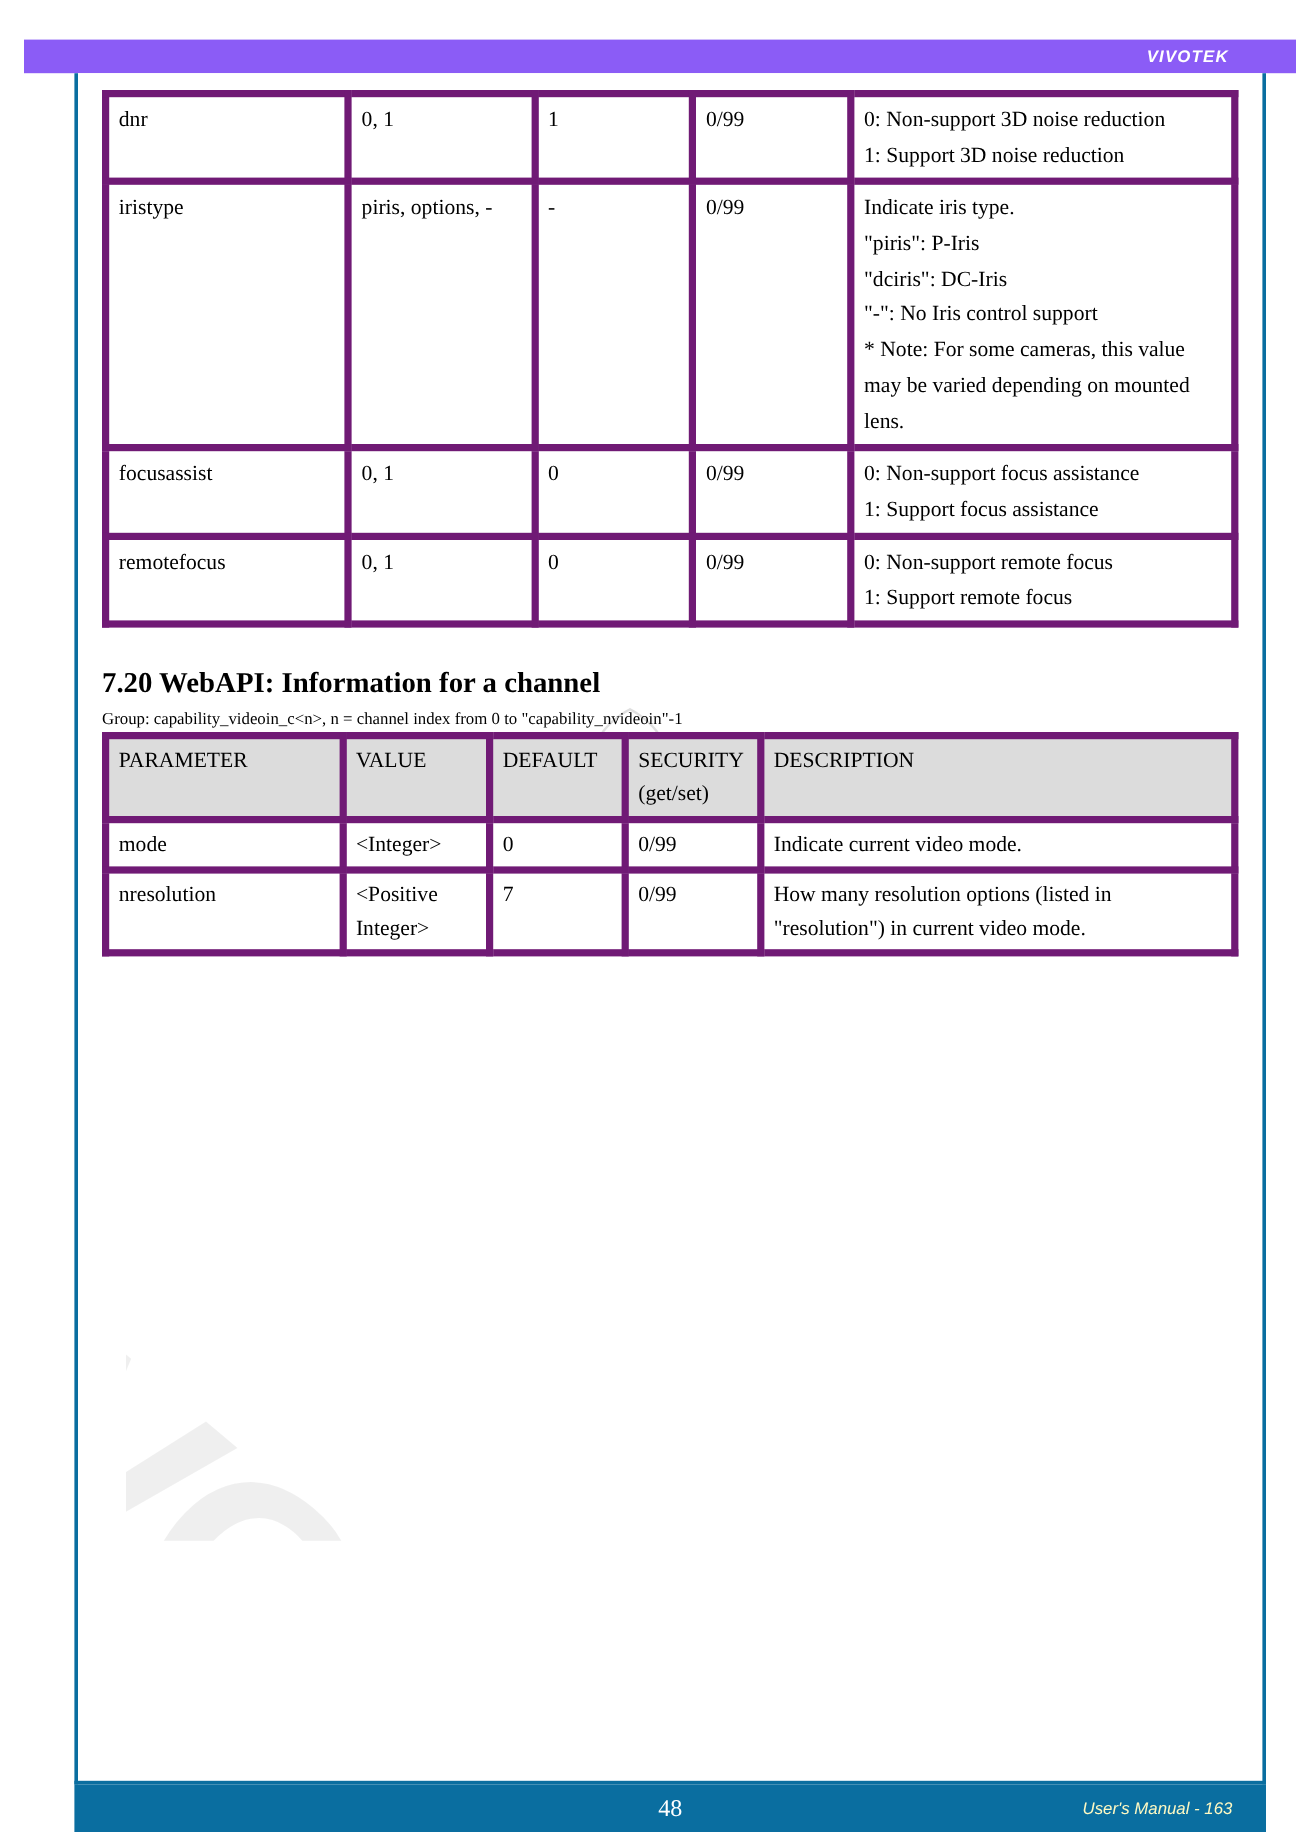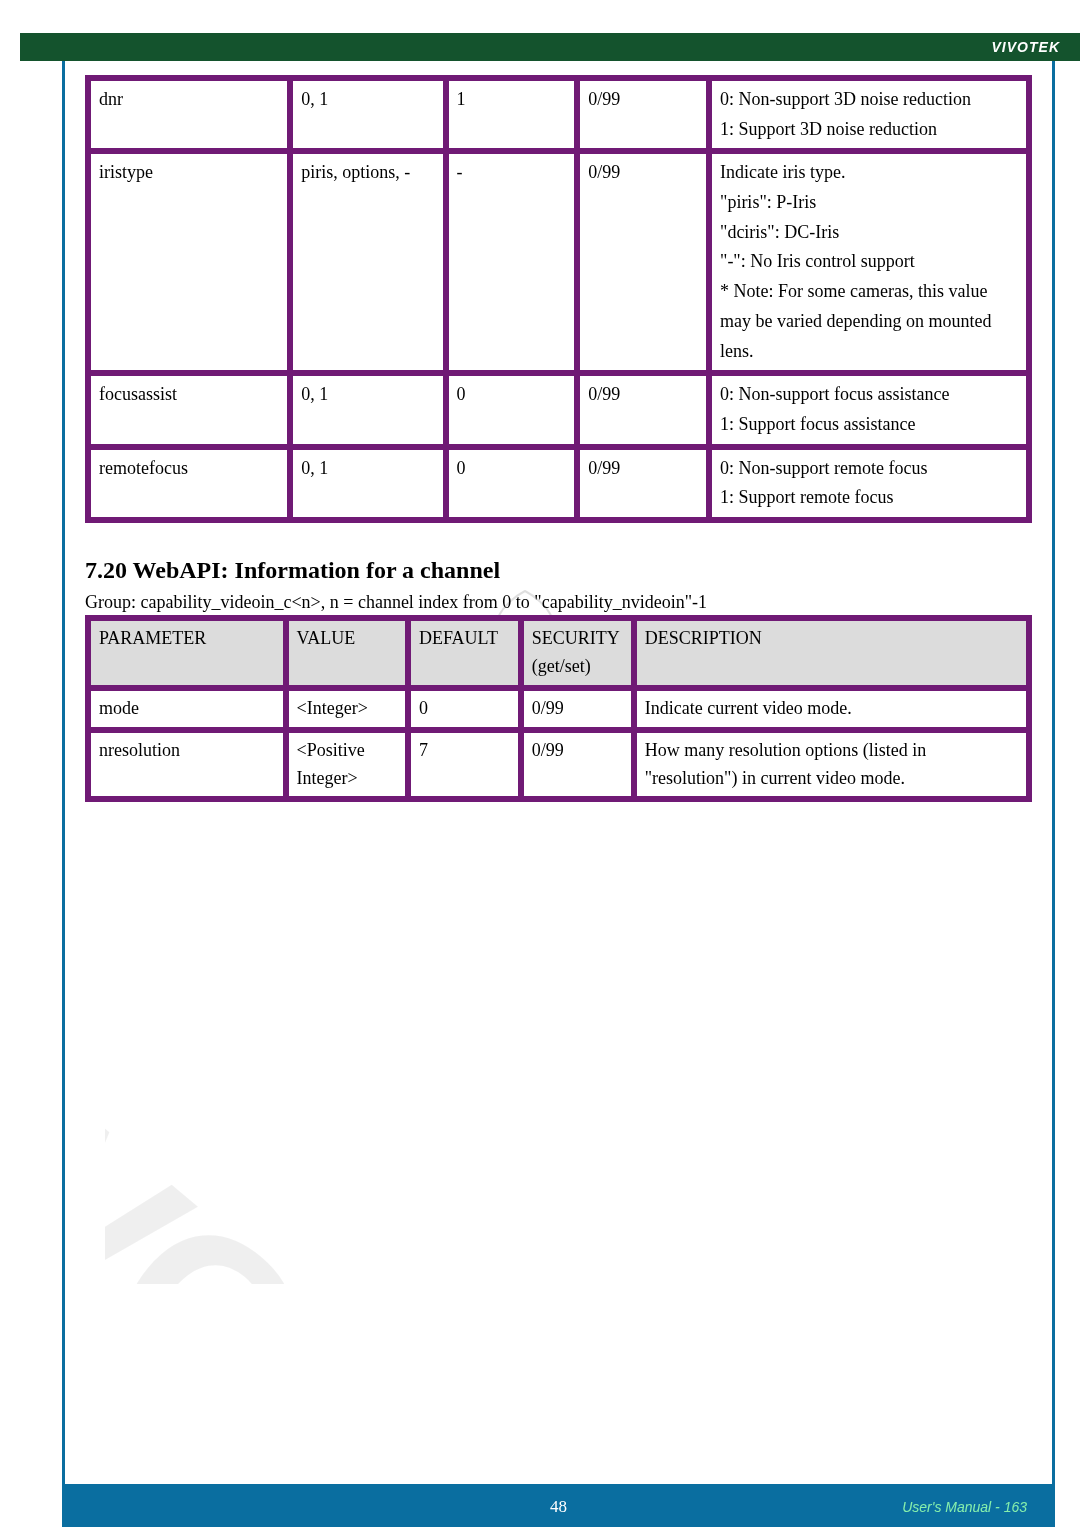--- a/index.html
+++ b/index.html
@@ -9,25 +9,25 @@
       background: #fff;
       font-family: "Times New Roman", Times, serif;
       position: relative;
     }
     .header-bar {
       position: absolute;
       top: 33px;
       left: 20px;
       right: 0;
       height: 28px;
-      background: #14532d;
+      background: #8b5cf6;
       display: flex;
       justify-content: flex-end;
       align-items: center;
-      padding-right: 20px;
+      padding-right: 56px;
     }
     .header-brand {
       color: #fff;
       font-family: Arial, sans-serif;
       font-weight: bold;
       font-style: italic;
       font-size: 14px;
       letter-spacing: 1px;
     }
     .page {
@@ -91,21 +91,21 @@
     .t1 td:nth-child(4) { width: 14%; }
     .t1 td:nth-child(5) { width: 34%; }
     .section-heading {
       font-size: 24px;
       font-weight: bold;
       margin-top: 34px;
       margin-bottom: 8px;
       font-family: "Times New Roman", Times, serif;
     }
     .section-note {
-      font-size: 18px;
+      font-size: 14px;
       margin-bottom: 2px;
     }
     .t2 td:nth-child(1), .t2 th:nth-child(1) { width: 21%; }
     .t2 td:nth-child(2), .t2 th:nth-child(2) { width: 13%; }
     .t2 td:nth-child(3), .t2 th:nth-child(3) { width: 12%; }
     .t2 td:nth-child(4), .t2 th:nth-child(4) { width: 12%; }
     .t2 td:nth-child(5), .t2 th:nth-child(5) { width: 42%; }
     .t2 th {
       background: #dcdcdc;
       font-weight: normal;
@@ -122,24 +122,24 @@
       justify-content: space-between;
       align-items: center;
       padding: 0 28px 0 0;
     }
     .footer-center {
       position: absolute;
       left: 0; right: 0;
       text-align: center;
       color: #fff;
       font-family: "Times New Roman", Times, serif;
-      font-size: 17px;
+      font-size: 20px;
     }
     .footer-right {
-      color: #86efac;
+      color: #fef9c3;
       font-family: Arial, sans-serif;
       font-style: italic;
       font-size: 14px;
       z-index: 2;
     }
   </style>
 </head>
 <body>
 
 <div class="header-bar">

